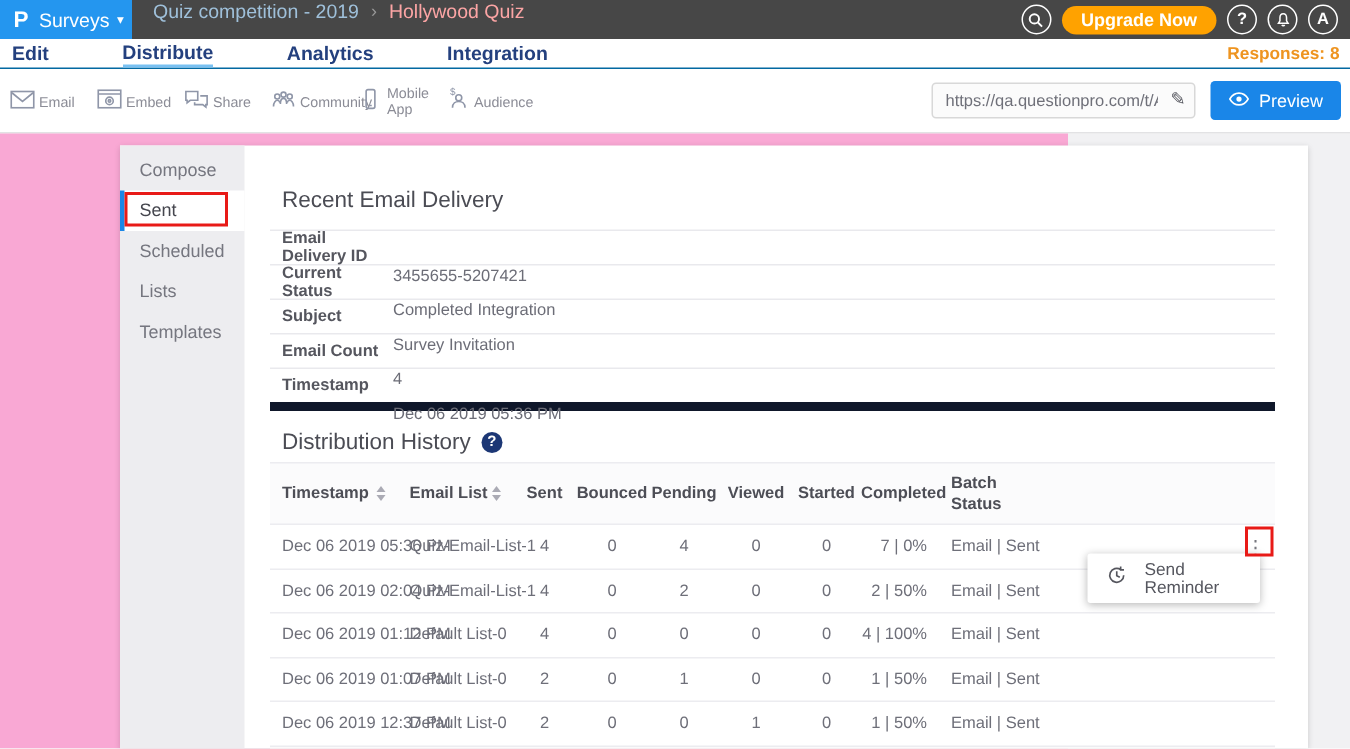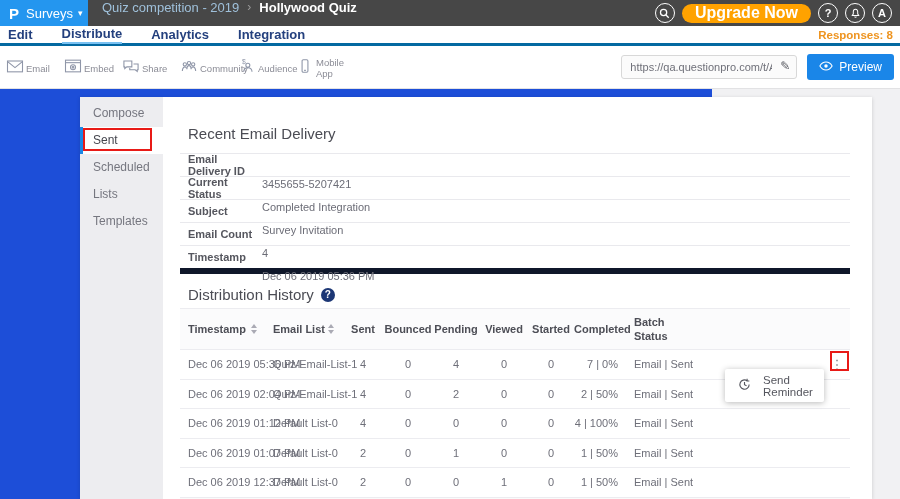--- a/index.html
+++ b/index.html
@@ -9,44 +9,44 @@
 
   
   .topbar { position:absolute; left:0; top:0; width:900px; height:26px; background:#474747; display:flex; align-items:stretch; }
   .logo-area { width:88px; background:#2496ef; display:flex; align-items:center; padding-left:9px; gap:7px; color:#fff; }
   .logo-p { font-size:15px; font-weight:bold; color:#fff; }
   .app-menu { display:flex; align-items:center; gap:5px; font-size:13px; color:#fff; cursor:pointer; }
   .caret { font-size:9px; color:#fff; }
   .breadcrumb { flex:1; display:flex; align-items:flex-start; padding-left:14px; gap:8px; font-size:13px; }
   .bc-parent { color:#9fc0da; cursor:pointer; }
   .bc-sep { color:#9a9a9a; font-size:12px; }
-  .bc-current { color:#ffffff; font-weight:bold; }
+  .bc-current { color:#fca5a5; font-weight:normal; }
   .topbar-right { display:flex; align-items:center; gap:7px; padding-right:8px; }
   .circle-icon { width:20px; height:20px; border:1.5px solid #fff; border-radius:50%; display:flex; align-items:center; justify-content:center; color:#fff; font-size:11px; font-weight:bold; cursor:pointer; flex:none; }
-  .upgrade-btn { background:#ffa200; color:#fff; border:none; border-radius:10px; height:19px; padding:0 13px; font-size:16px; font-weight:bold; font-family:inherit; cursor:pointer; }
-
-  
-  .navbar { position:absolute; left:0; top:26px; width:900px; height:20px; background:#fff; border-bottom:3px solid #0369a1; display:flex; align-items:center; padding:0 7px 0 8px; }
+  .upgrade-btn { background:#ffa200; color:#fff; border:none; border-radius:10px; height:19px; padding:0 13px; font-size:12px; font-weight:bold; font-family:inherit; cursor:pointer; }
+
+  
+  .navbar { position:absolute; left:0; top:26px; width:900px; height:20px; background:#fff; border-bottom:1px solid #0369a1; display:flex; align-items:center; padding:0 7px 0 8px;gap:20px; }
   .tab { font-size:13px; font-weight:bold; color:#24407e; margin-right:29px; cursor:pointer; line-height:16px; }
   .tab.active { border-bottom:2px solid #79c1f2; }
   .responses { margin-left:auto; font-size:11.5px; font-weight:bold; color:#ee9420; }
 
   
   .toolbar { position:absolute; left:0; top:46px; width:900px; height:43px; background:#fff; border-bottom:1px solid #e2e2e4; display:flex; align-items:center; }
   .tool-item { width:58px; display:flex; flex-direction:row; align-items:center; gap:1px; cursor:pointer; padding-top:2px; }
   .tool-item:first-child { margin-left:5px; }
   .tool-item svg { stroke:#8f96a8; fill:none; stroke-width:1.3; }
   .tool-label { font-size:9.5px; color:#8b8c96; }
   .url-wrap { margin-left:auto; position:relative; display:flex; align-items:center; }
   .url-input { width:176px; height:24px; border:1px solid #d8d8d8; background:#fbfbfb; border-radius:3px; font-size:11px; color:#6f7079; padding:0 24px 0 8px; font-family:inherit; }
   .pencil { position:absolute; right:7px; top:4px; font-size:12px; color:#55565e; cursor:pointer; }
   .preview-btn { margin:0 6px 0 10px; background:#1a86e8; border:none; color:#fff; height:26px; border-radius:3px; padding:0 12px; font-size:12px; font-family:inherit; display:flex; align-items:center; gap:6px; cursor:pointer; }
 
   
-  .page { position:absolute; left:0; top:89px; width:712px; height:410px; background:#1d4ed8;padding-left:10px; }
+  .page { position:absolute; left:0; top:89px; width:712px; height:410px; background:#f9a8d4;padding-left:10px; }
   .card { position:absolute; left:80px; top:8px; width:792px; height:402px; background:#fff; box-shadow:0 1px 4px rgba(0,0,0,0.16); display:flex; }
   .sidebar { width:83px; background:#ededf0; padding-top:3px; flex:none; }
   .side-item { height:27px; line-height:27px; padding-left:13px; font-size:12px; color:#75767f; cursor:pointer; }
   .side-item.active { background:#fff; border-left:3px solid #1b87e6; padding-left:10px; color:#45464e; }
   .content { flex:1; padding:0 22px 0 17px; position:relative;border-radius:31px; }
 
   .section-title { font-size:15px; font-weight:normal; color:#4b4c54; line-height:15px; }
   .title-recent { margin:29px 0 0 8px; }
   .dist-head { display:flex; align-items:center; gap:7px; margin:13px 0 0 8px; height:15px; }
   .help-badge { width:14px; height:14px; border-radius:50%; background:#1c3775; color:#fff; font-size:10px; font-weight:bold; display:flex; align-items:center; justify-content:center; cursor:pointer; }
@@ -73,21 +73,21 @@
   .sort .down { border-top:4px solid #aaaab4; }
   .batch-th { padding-left:4px; width:60px; }
   .batch-td { padding-left:4px; white-space:nowrap; }
   .kebab { font-size:13px; color:#77787f; letter-spacing:0; text-align:center; cursor:pointer; line-height:13px; }
   .table-footer { height:7.5px; background:#fafafa; }
 
   
   .red-box { position:absolute; border:2px solid #e81a17; z-index:20; pointer-events:none; }
   .red-box-sent { left:83px; top:128px; width:69px; height:23px; }
   .red-box-kebab { left:830px; top:351px; width:19px; height:20px; }
-  .popup { position:absolute; left:725px; top:369px; width:99px; height:33px; background:#fff; box-shadow:0 1px 6px rgba(0,0,0,0.28); border-radius:2px; display:flex; align-items:center; gap:12px; padding-left:13px; z-index:15; cursor:pointer; }
+  .popup { position:absolute; left:725px; top:369px; width:115px; height:33px; background:#fff; box-shadow:0 1px 6px rgba(0,0,0,0.28); border-radius:2px; display:flex; align-items:center; gap:12px; padding-left:13px; z-index:15; cursor:pointer; }
   .popup-label { font-size:11.5px; color:#55565e; }
   .popup svg { stroke:#55565e; fill:none; stroke-width:1.2; flex:none; }
 </style>
 </head>
 <body>
 
 <div id="app">
 
   <header class="topbar">
     <div class="logo-area">
@@ -159,32 +159,32 @@
             <circle cx="12" cy="6.5" r="2"></circle>
             <circle cx="17" cy="8" r="2"></circle>
             <path d="M4 16 C4 12.5 6 11 7 11 C8 11 9 12 9 13"></path>
             <path d="M9.5 14 C9.5 10.5 11 9.5 12 9.5 C13 9.5 14.5 10.5 14.5 14"></path>
             <path d="M15 13 C15 12 16 11 17 11 C18 11 20 12.5 20 16"></path>
           </svg></span>
       <span class="tool-label">Community</span>
     </div>
     <div class="tool-item">
       <span><svg width="20" height="18" viewBox="0 0 24 20">
+            <rect x="8.5" y="2.5" width="7" height="15" rx="1.5"></rect>
+            <line x1="11" y1="15.2" x2="13" y2="15.2"></line>
+          </svg></span>
+      <span class="tool-label">Mobile App</span>
+    </div>
+    <div class="tool-item">
+      <span><svg width="20" height="18" viewBox="0 0 24 20">
             <text x="6" y="7" font-size="8" stroke="none" fill="#8f96a8">$</text>
             <circle cx="13" cy="9" r="2.4"></circle>
             <path d="M8 17 C8 13.5 10.5 12 13 12 C15.5 12 18 13.5 18 17"></path>
           </svg></span>
       <span class="tool-label">Audience</span>
-    </div>
-    <div class="tool-item">
-      <span><svg width="20" height="18" viewBox="0 0 24 20">
-            <rect x="8.5" y="2.5" width="7" height="15" rx="1.5"></rect>
-            <line x1="11" y1="15.2" x2="13" y2="15.2"></line>
-          </svg></span>
-      <span class="tool-label">Mobile App</span>
     </div>
     <div class="url-wrap">
       <input class="url-input" readonly="" value="https://qa.questionpro.com/t/APNrFZf29" style="">
       <span class="pencil">✎</span>
     </div>
     <button class="preview-btn">
       <span><svg width="14" height="10" viewBox="0 0 16 11" fill="none" stroke="#fff" stroke-width="1.2">
             <path d="M1 5.5 C3 2 6 1 8 1 C10 1 13 2 15 5.5 C13 9 10 10 8 10 C6 10 3 9 1 5.5 Z"></path>
             <circle cx="8" cy="5.5" r="2" fill="#fff" stroke="none"></circle>
           </svg></span>

